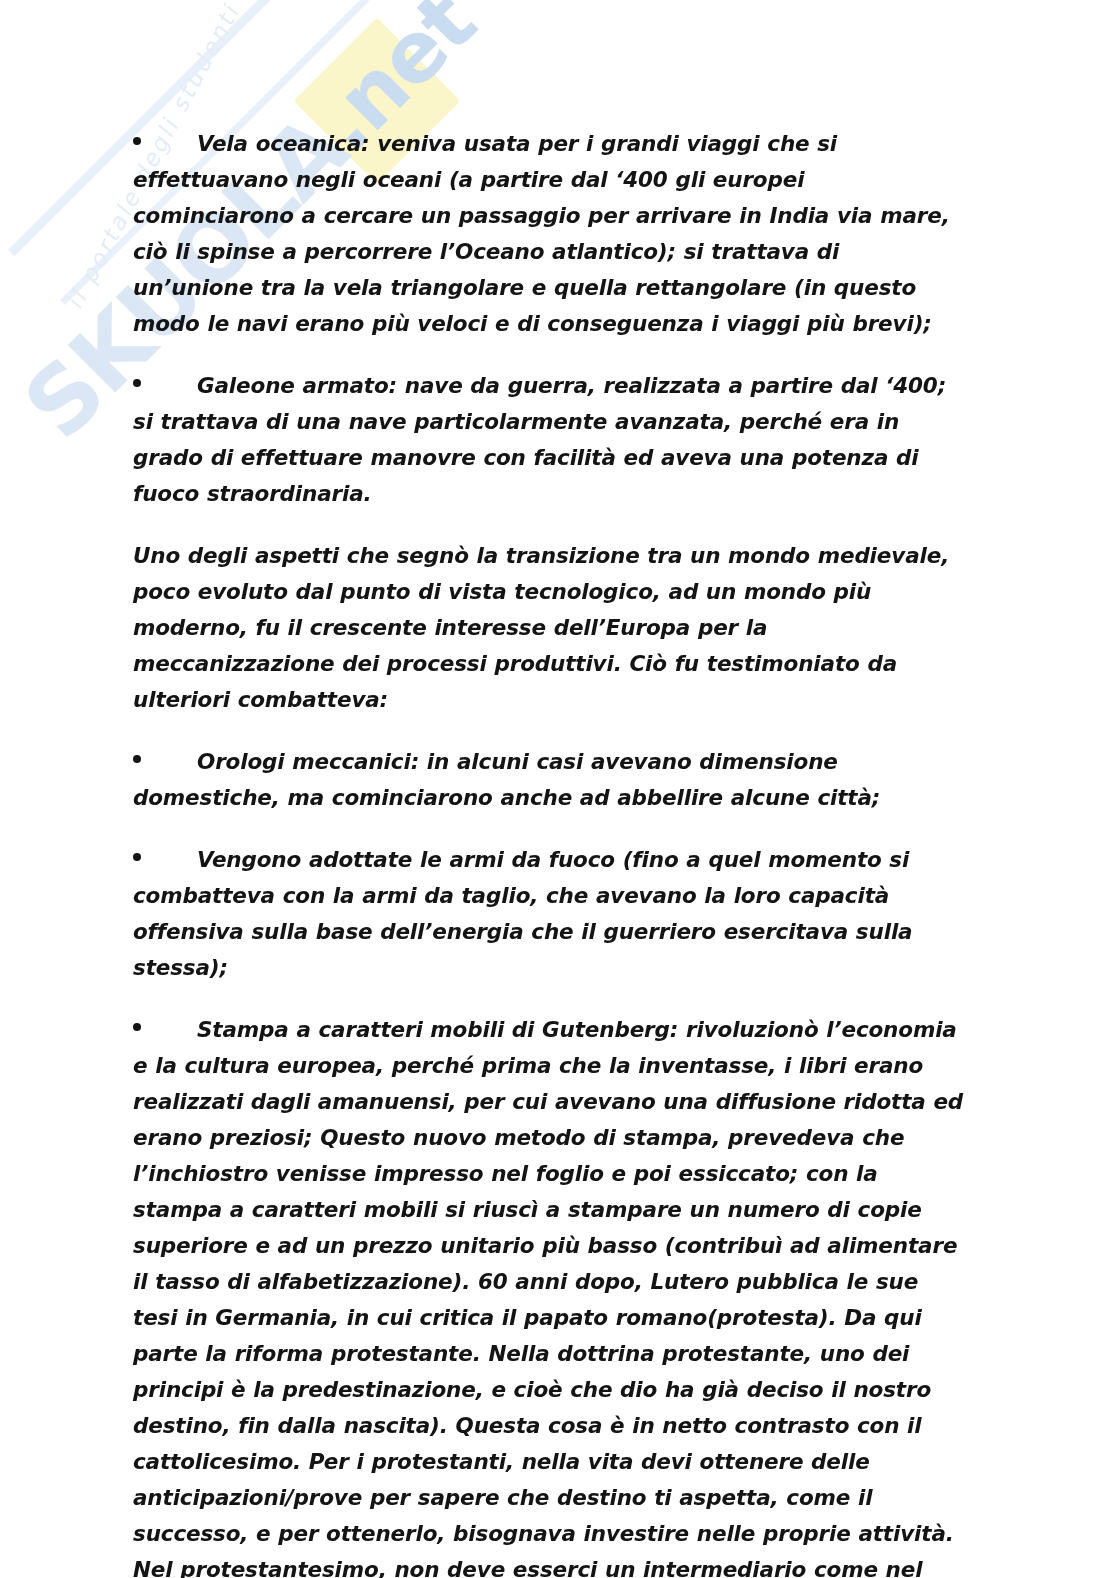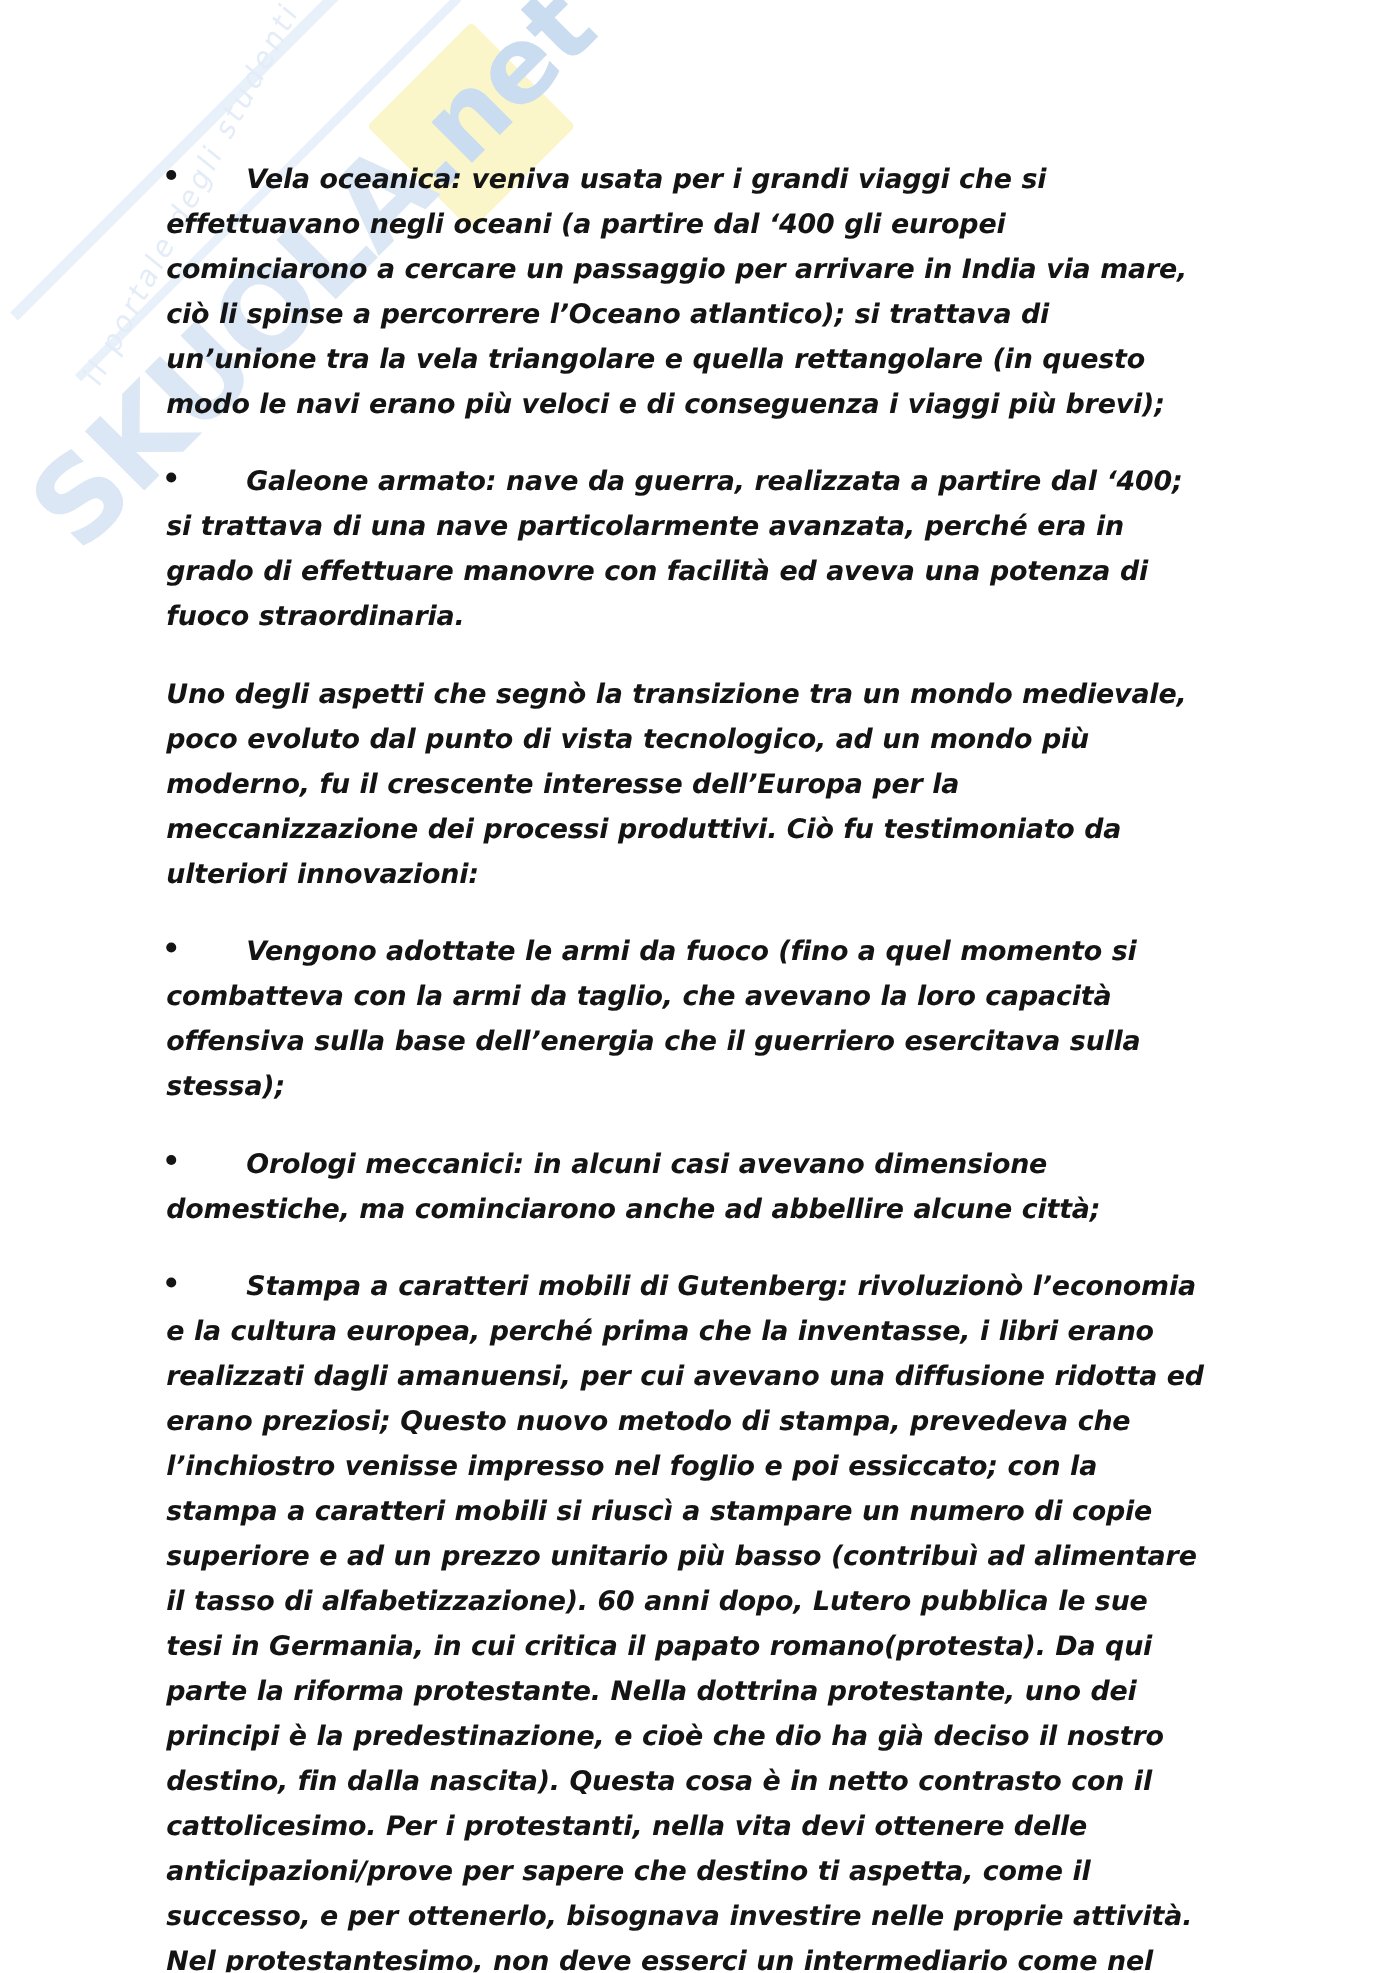--- a/index.html
+++ b/index.html
@@ -136,29 +136,29 @@
 
     <p class="para">
       <span class="bullet-dot"></span><span class="lead">Vela oceanica:</span><span> veniva usata per i grandi viaggi che si effettuavano negli oceani (a partire dal ‘400 gli europei cominciarono a cercare un passaggio per arrivare in India via mare, ciò li spinse a percorrere l’Oceano atlantico); si trattava di un’unione tra la vela triangolare e quella rettangolare (in questo modo le navi erano più veloci e di conseguenza i viaggi più brevi);</span>
     </p>
 
     <p class="para">
       <span class="bullet-dot"></span><span class="lead">Galeone armato:</span><span> nave da guerra, realizzata a partire dal ‘400; si trattava di una nave particolarmente avanzata, perché era in grado di effettuare manovre con facilità ed aveva una potenza di fuoco straordinaria.</span>
     </p>
 
     <p class="para">
-      <span>Uno degli aspetti che segnò la transizione tra un mondo medievale, poco evoluto dal punto di vista tecnologico, ad un mondo più moderno, fu il crescente interesse dell’Europa per la meccanizzazione dei processi produttivi. Ciò fu testimoniato da ulteriori innovazioni:</span>
+      <span>Uno degli aspetti che segnò la transizione tra un mondo medievale, poco evoluto dal punto di vista tecnologico, ad un mondo più moderno, fu il crescente interesse dell’Europa per la meccanizzazione dei processi produttivi. Ciò fu testimoniato da ulteriori combatteva:</span>
+    </p>
+
+    <p class="para">
+      <span class="bullet-dot"></span><span class="lead">Orologi meccanici:</span><span> in alcuni casi avevano dimensione domestiche, ma cominciarono anche ad abbellire alcune città;</span>
     </p>
 
     <p class="para">
       <span class="bullet-dot"></span><span class="lead">Vengono adottate le armi da fuoco</span><span> (fino a quel momento si combatteva con la armi da taglio, che avevano la loro capacità offensiva sulla base dell’energia che il guerriero esercitava sulla stessa);</span>
-    </p>
-
-    <p class="para">
-      <span class="bullet-dot"></span><span class="lead">Orologi meccanici:</span><span> in alcuni casi avevano dimensione domestiche, ma cominciarono anche ad abbellire alcune città;</span>
     </p>
 
     <p class="para">
       <span class="bullet-dot"></span><span class="lead">Stampa a caratteri mobili di Gutenberg:</span><span> rivoluzionò l’economia e la cultura europea, perché prima che la inventasse, i libri erano realizzati dagli amanuensi, per cui avevano una diffusione ridotta ed erano preziosi; Questo nuovo metodo di stampa, prevedeva che l’inchiostro venisse impresso nel foglio e poi essiccato; con la stampa a caratteri mobili si riuscì a stampare un numero di copie superiore e ad un prezzo unitario più basso (contribuì ad alimentare il tasso di alfabetizzazione). 60 anni dopo, Lutero pubblica le sue tesi in Germania, in cui critica il papato romano(protesta). Da qui parte la riforma protestante. Nella dottrina protestante, uno dei principi è la predestinazione, e cioè che dio ha già deciso il nostro destino, fin dalla nascita). Questa cosa è in netto contrasto con il cattolicesimo. Per i protestanti, nella vita devi ottenere delle anticipazioni/prove per sapere che destino ti aspetta, come il successo, e per ottenerlo, bisognava investire nelle proprie attività. Nel protestantesimo, non deve esserci un intermediario come nel mondo</span>
     </p>
 
   </div>
 </div>
 
 </body></html>

